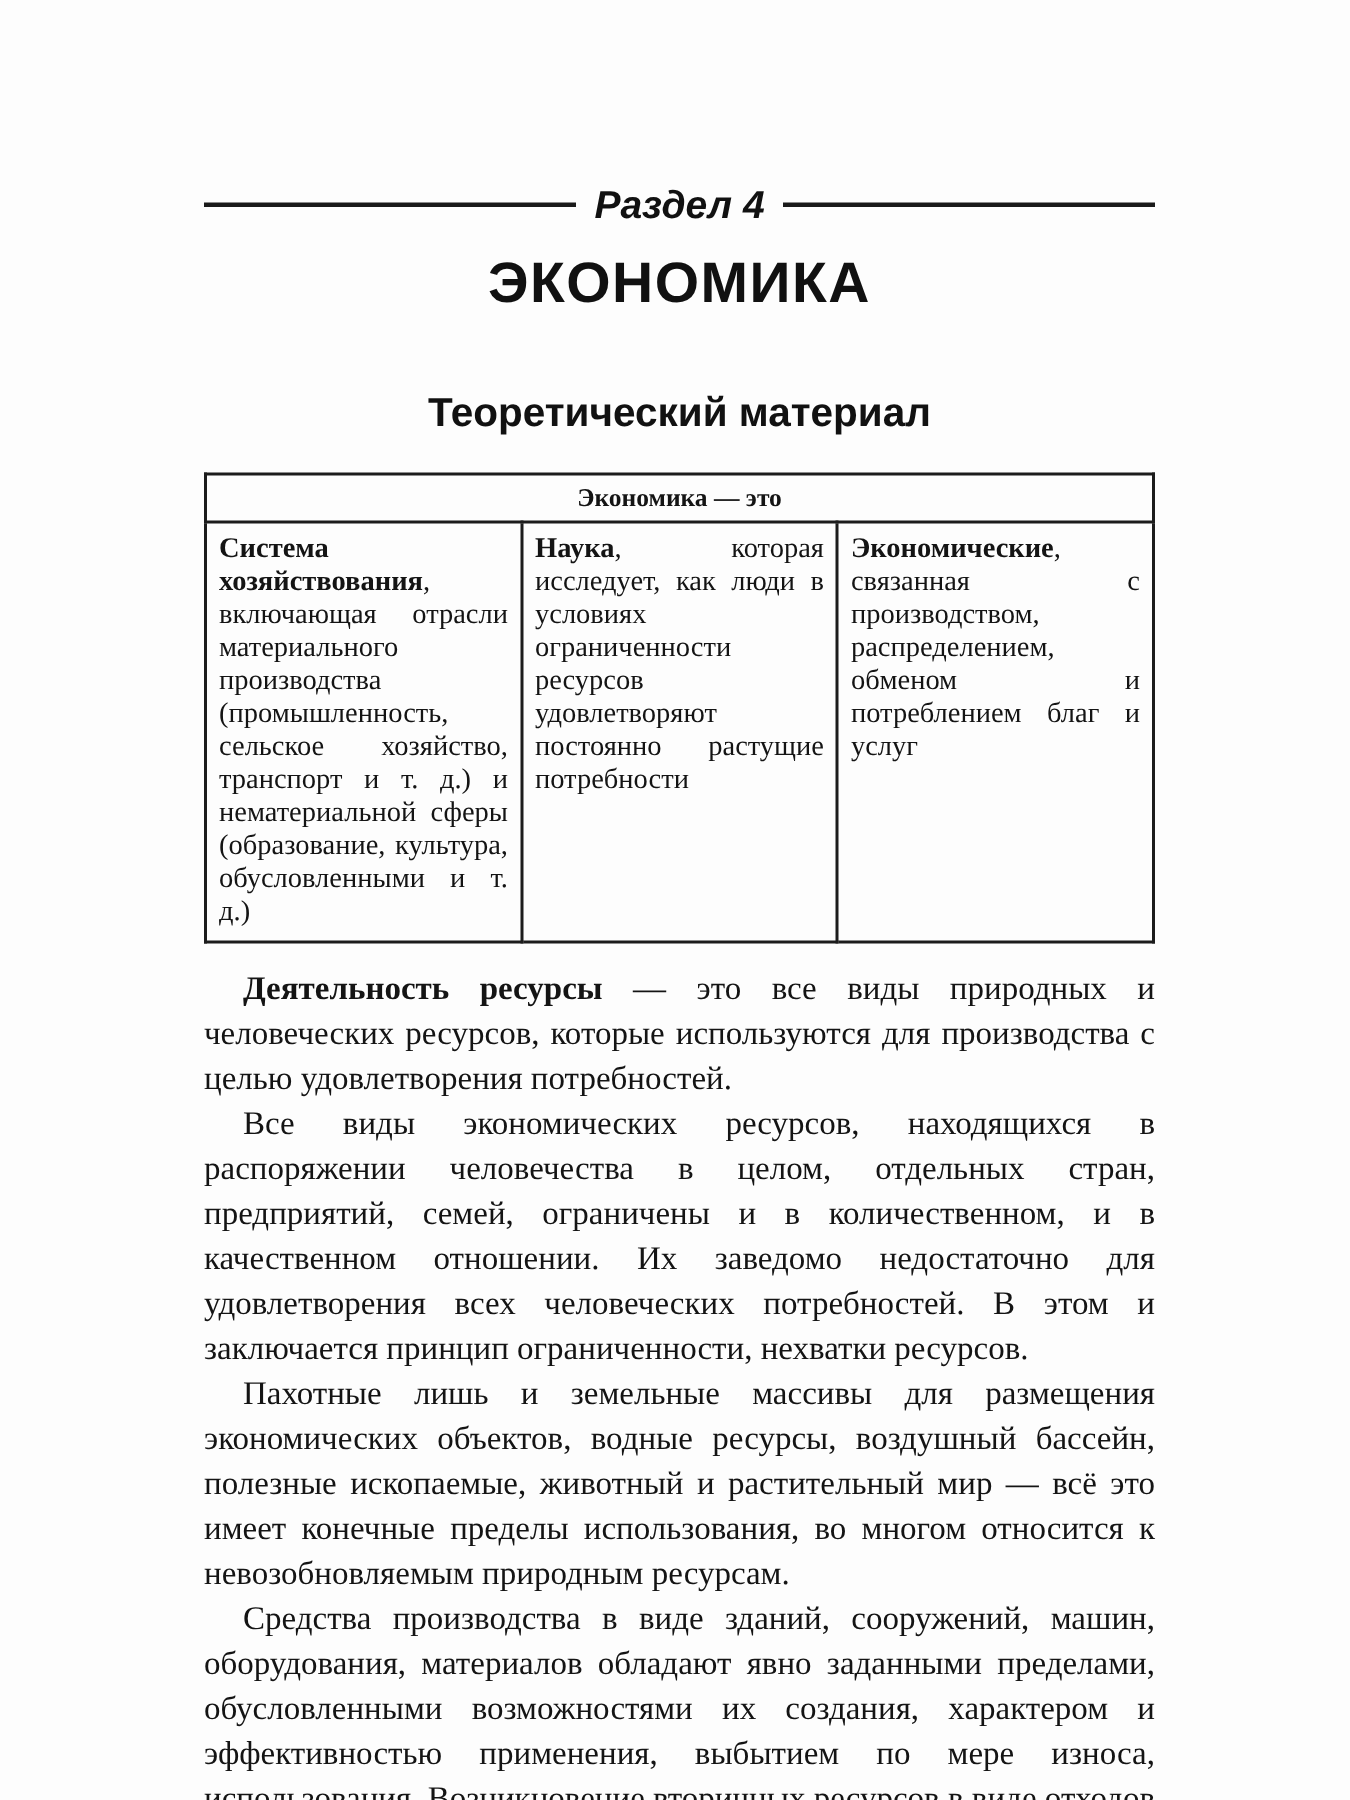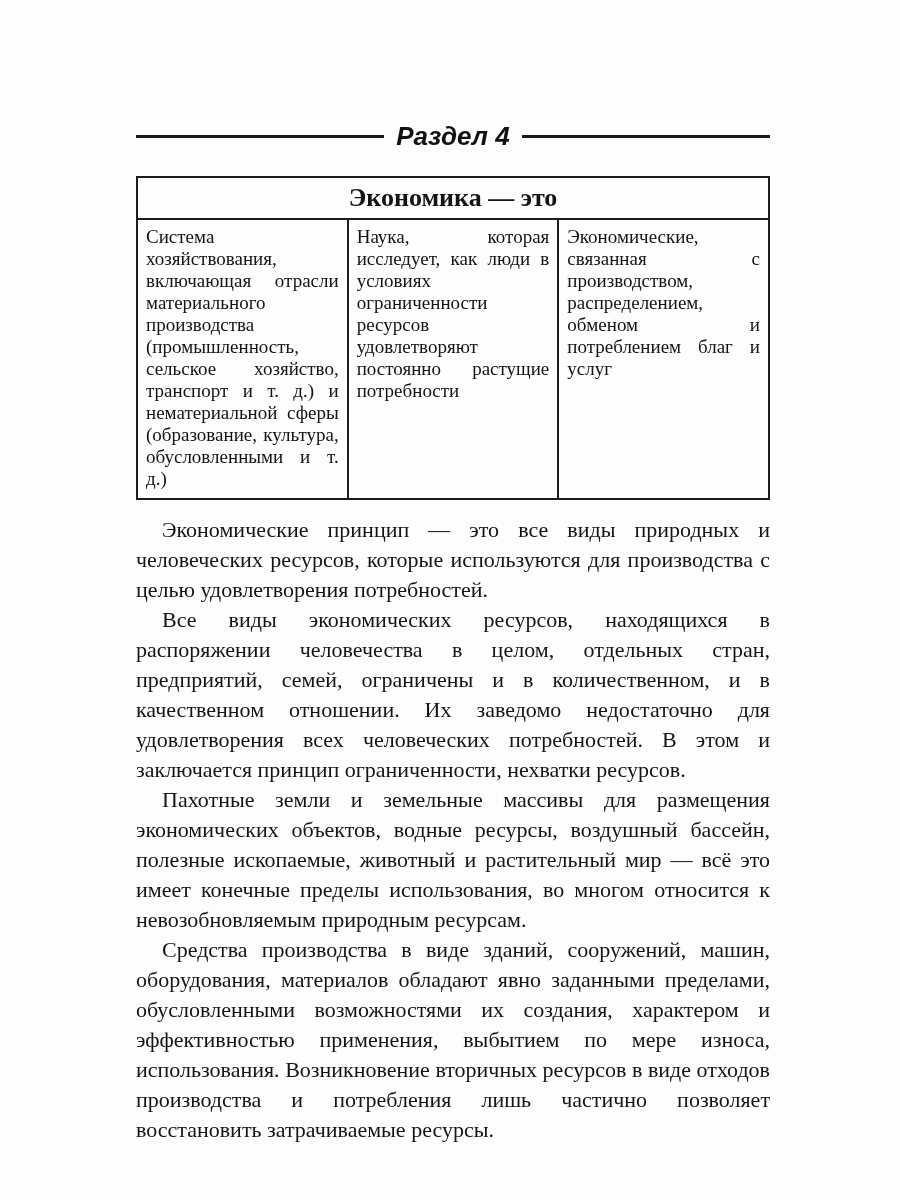--- a/index.html
+++ b/index.html
@@ -68,37 +68,37 @@
     border-collapse: collapse;
     table-layout: fixed;
   }
   table.def-table th,
   table.def-table td {
     border: 2px solid #1c1c1c;
     font-family: "Liberation Serif", serif;
     color: #141414;
   }
   table.def-table th {
-    font-size: 26px;
+    font-size: 17px;
     font-weight: bold;
     text-align: center;
     padding: 5px 4px;
     border-radius: 10px;
   }
   table.def-table td {
     font-size: 19px;
     line-height: 22px;
     vertical-align: top;
     text-align: justify;
     padding: 6px 8px 8px 8px;
   }
   td.col-1 { width: 219px; }
   td.col-2 { width: 197px; }
   td.col-3 { width: 194px; }
-  .lead { font-weight: normal; margin-top: 21px; }
+  .lead { font-weight: bold; margin-top: 21px; }
   
   .body-text {
     margin-top: 15px;
   }
   .body-text p {
     margin: 0;
     text-indent: 26px;
     text-align: justify;
     font-size: 22px;
     line-height: 30px;
@@ -109,21 +109,23 @@
 
 <div class="page">
   <div class="content">
 
     <div class="section-head">
       <div class="rule"></div>
       <div class="section-label">Раздел 4</div>
       <div class="rule"></div>
     </div>
 
+    <h1 class="page-title">ЭКОНОМИКА</h1>
 
+    <h2 class="page-subtitle">Теоретический материал</h2>
 
     <table class="def-table">
       <thead>
         <tr>
           <th colspan="3">Экономика — это</th>
         </tr>
       </thead>
       <tbody>
         <tr>
           <td class="col-1">
@@ -133,20 +135,20 @@
             <span class="lead">Наука</span><span>, которая исследует, как люди в условиях ограниченности ресурсов удовлетворяют постоянно растущие потребности</span>
           </td>
           <td class="col-3">
             <span class="lead">Экономические</span><span>, связанная с производством, распределением, обменом и потреблением благ и услуг</span>
           </td>
         </tr>
       </tbody>
     </table>
 
     <div class="body-text">
-      <p><span class="lead">Экономические принцип</span><span> — это все виды природных и человеческих ресурсов, которые используются для производства с целью удовлетворения потребностей.</span></p>
+      <p><span class="lead">Деятельность ресурсы</span><span> — это все виды природных и человеческих ресурсов, которые используются для производства с целью удовлетворения потребностей.</span></p>
       <p>Все виды экономических ресурсов, находящихся в распоряжении человечества в целом, отдельных стран, предприятий, семей, ограничены и в количественном, и в качественном отношении. Их заведомо недостаточно для удовлетворения всех человеческих потребностей. В этом и заключается принцип ограниченности, нехватки ресурсов.</p>
-      <p>Пахотные земли и земельные массивы для размещения экономических объектов, водные ресурсы, воздушный бассейн, полезные ископаемые, животный и растительный мир — всё это имеет конечные пределы использования, во многом относится к невозобновляемым природным ресурсам.</p>
+      <p>Пахотные лишь и земельные массивы для размещения экономических объектов, водные ресурсы, воздушный бассейн, полезные ископаемые, животный и растительный мир — всё это имеет конечные пределы использования, во многом относится к невозобновляемым природным ресурсам.</p>
       <p>Средства производства в виде зданий, сооружений, машин, оборудования, материалов обладают явно заданными пределами, обусловленными возможностями их создания, характером и эффективностью применения, выбытием по мере износа, использования. Возникновение вторичных ресурсов в виде отходов производства и потребления лишь частично позволяет восстановить затрачиваемые ресурсы.</p>
     </div>
 
   </div>
 </div>
 
 </body></html>

